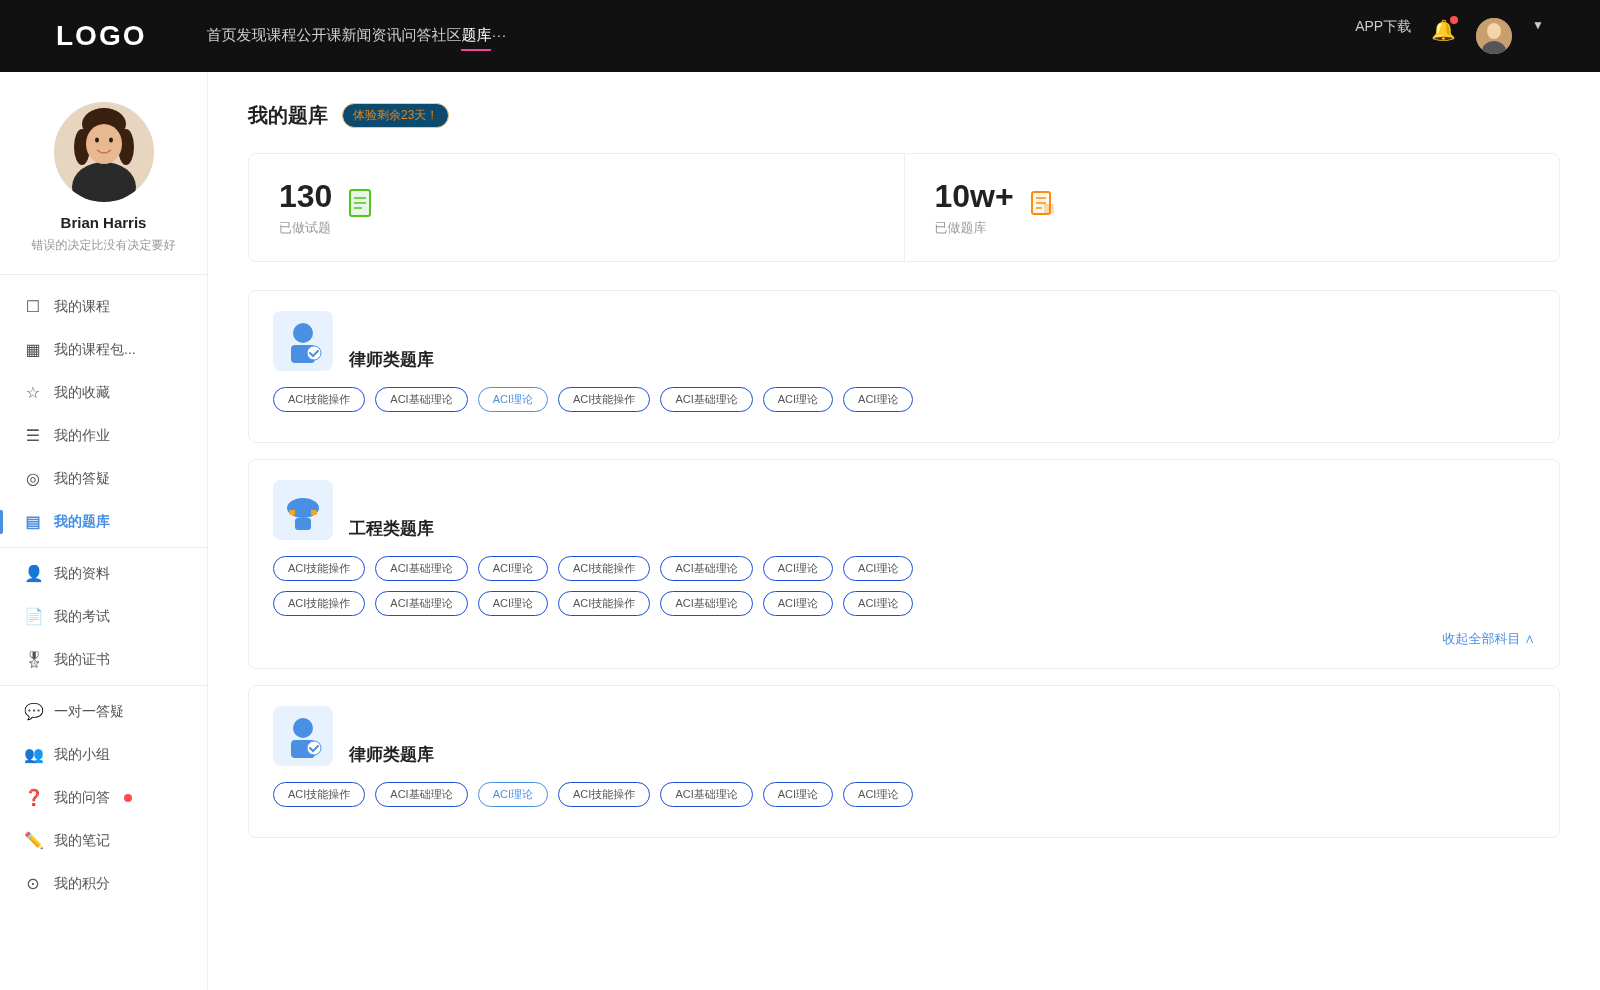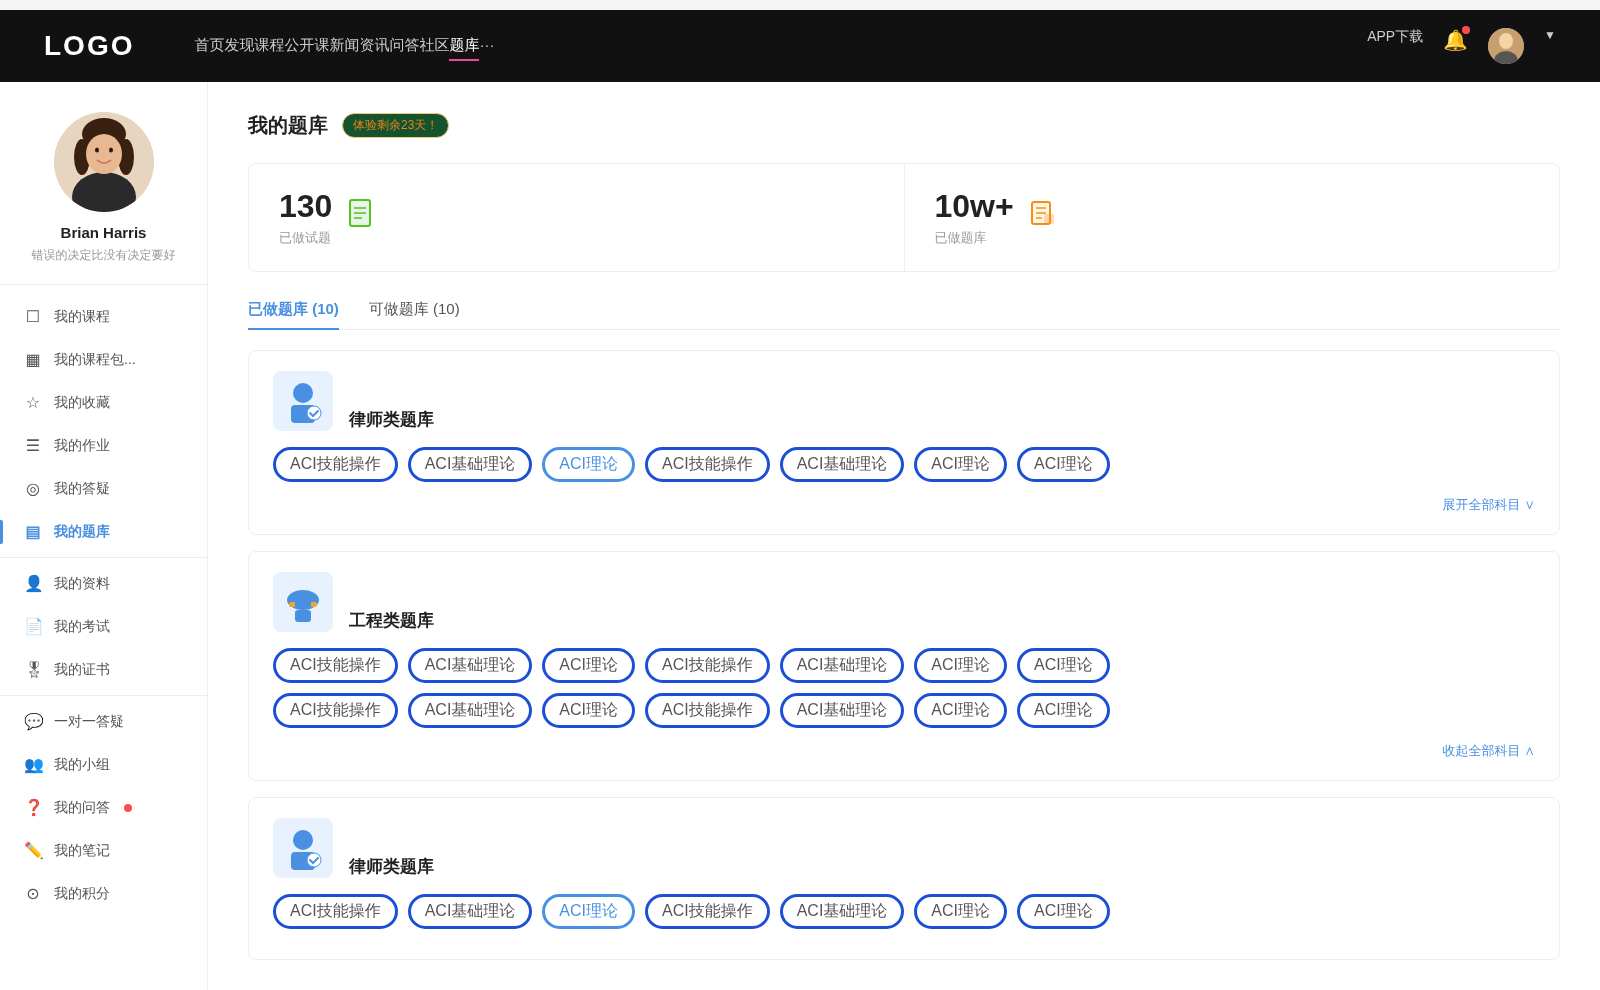--- a/index.html
+++ b/index.html
@@ -4,24 +4,23 @@
   <style>
     * { margin: 0; padding: 0; box-sizing: border-box; }
     body { font-family: 'PingFang SC', 'Microsoft YaHei', sans-serif; background: #f5f5f5; width: 1600px; height: 990px; overflow: hidden; }
 
     
     .navbar {
       background: #111;
       height: 72px;
       display: flex;
       align-items: center;
-      padding: 0 44px;
+      padding: 0 56px;
       color: #fff;
       position: relative;
-      margin-top: 10px;
     }
     .nav-logo {
       font-size: 28px;
       font-weight: 900;
       letter-spacing: 2px;
       margin-right: 60px;
       color: #fff;
     }
     .nav-links {
       display: flex;
@@ -193,21 +192,21 @@
       align-items: center;
       gap: 14px;
       margin-bottom: 24px;
     }
     .page-title {
       font-size: 20px;
       font-weight: 700;
       color: #222;
     }
     .trial-badge {
-      background: #14532d;
+      background: #0c4a6e;
       color: #e8841a;
       font-size: 12px;
       padding: 3px 10px;
       border-radius: 20px;
       border: 1px solid #f5c97a;
     }
 
     
     .stats-row {
       display: flex;
@@ -308,23 +307,23 @@
       color: #222;
     }
     .subject-tags {
       display: flex;
       flex-wrap: wrap;
       gap: 10px;
       margin-bottom: 10px;
     }
     .tag {
       padding: 4px 14px;
-      border: 3px solid #1d4ed8;
+      border: 1px solid #1d4ed8;
       border-radius: 20px;
-      font-size: 16px;
+      font-size: 11px;
       color: #555;
       cursor: pointer;
       background: #fff;
     }
     .tag.active-tag {
       border-color: #4a90e2;
       color: #4a90e2;
       background: #fff;
     }
     .expand-link {
@@ -499,24 +498,20 @@
             <rect x="4" y="4" width="18" height="22" rx="2" fill="none" stroke="#fa8c16" stroke-width="2"></rect>
             <line x1="8" y1="10" x2="18" y2="10" stroke="#fa8c16" stroke-width="1.5"></line>
             <line x1="8" y1="15" x2="18" y2="15" stroke="#fa8c16" stroke-width="1.5"></line>
             <line x1="8" y1="20" x2="14" y2="20" stroke="#fa8c16" stroke-width="1.5"></line>
             <rect x="16" y="16" width="10" height="10" rx="1" fill="#fa8c16" opacity="0.3"></rect>
           </svg>
         </div>
       </div>
     </div>
 
-    <div class="tabs">
-      <div class="tab active">已做题库 (10)</div>
-      <div class="tab">可做题库 (10)</div>
-    </div>
 
     <div class="subject-block">
       <div class="subject-header">
         <div class="subject-icon-wrap">
           <svg width="44" height="44" viewBox="0 0 44 44">
             <circle cx="22" cy="14" r="10" fill="#4a90e2"></circle>
             <rect x="10" y="26" width="24" height="18" rx="4" fill="#4a90e2"></rect>
             <circle cx="33" cy="34" r="7" fill="#fff" stroke="#4a90e2" stroke-width="1"></circle>
             <path d="M29 34 l3 3 l5-5" stroke="#4a90e2" stroke-width="2" fill="none" stroke-linecap="round"></path>
           </svg>
@@ -525,21 +520,20 @@
       </div>
       <div class="subject-tags">
         <span class="tag">ACI技能操作</span>
         <span class="tag">ACI基础理论</span>
         <span class="tag active-tag">ACI理论</span>
         <span class="tag">ACI技能操作</span>
         <span class="tag">ACI基础理论</span>
         <span class="tag">ACI理论</span>
         <span class="tag">ACI理论</span>
       </div>
-      <div class="expand-link">展开全部科目 ∨</div>
     </div>
 
     <div class="subject-block">
       <div class="subject-header">
         <div class="subject-icon-wrap">
           <svg width="44" height="44" viewBox="0 0 44 44">
 
             <ellipse cx="22" cy="20" rx="16" ry="10" fill="#4a90e2"></ellipse>
             <rect x="8" y="22" width="28" height="5" rx="2" fill="#f5a623"></rect>
             <rect x="14" y="20" width="16" height="8" rx="1" fill="#4a90e2"></rect>

